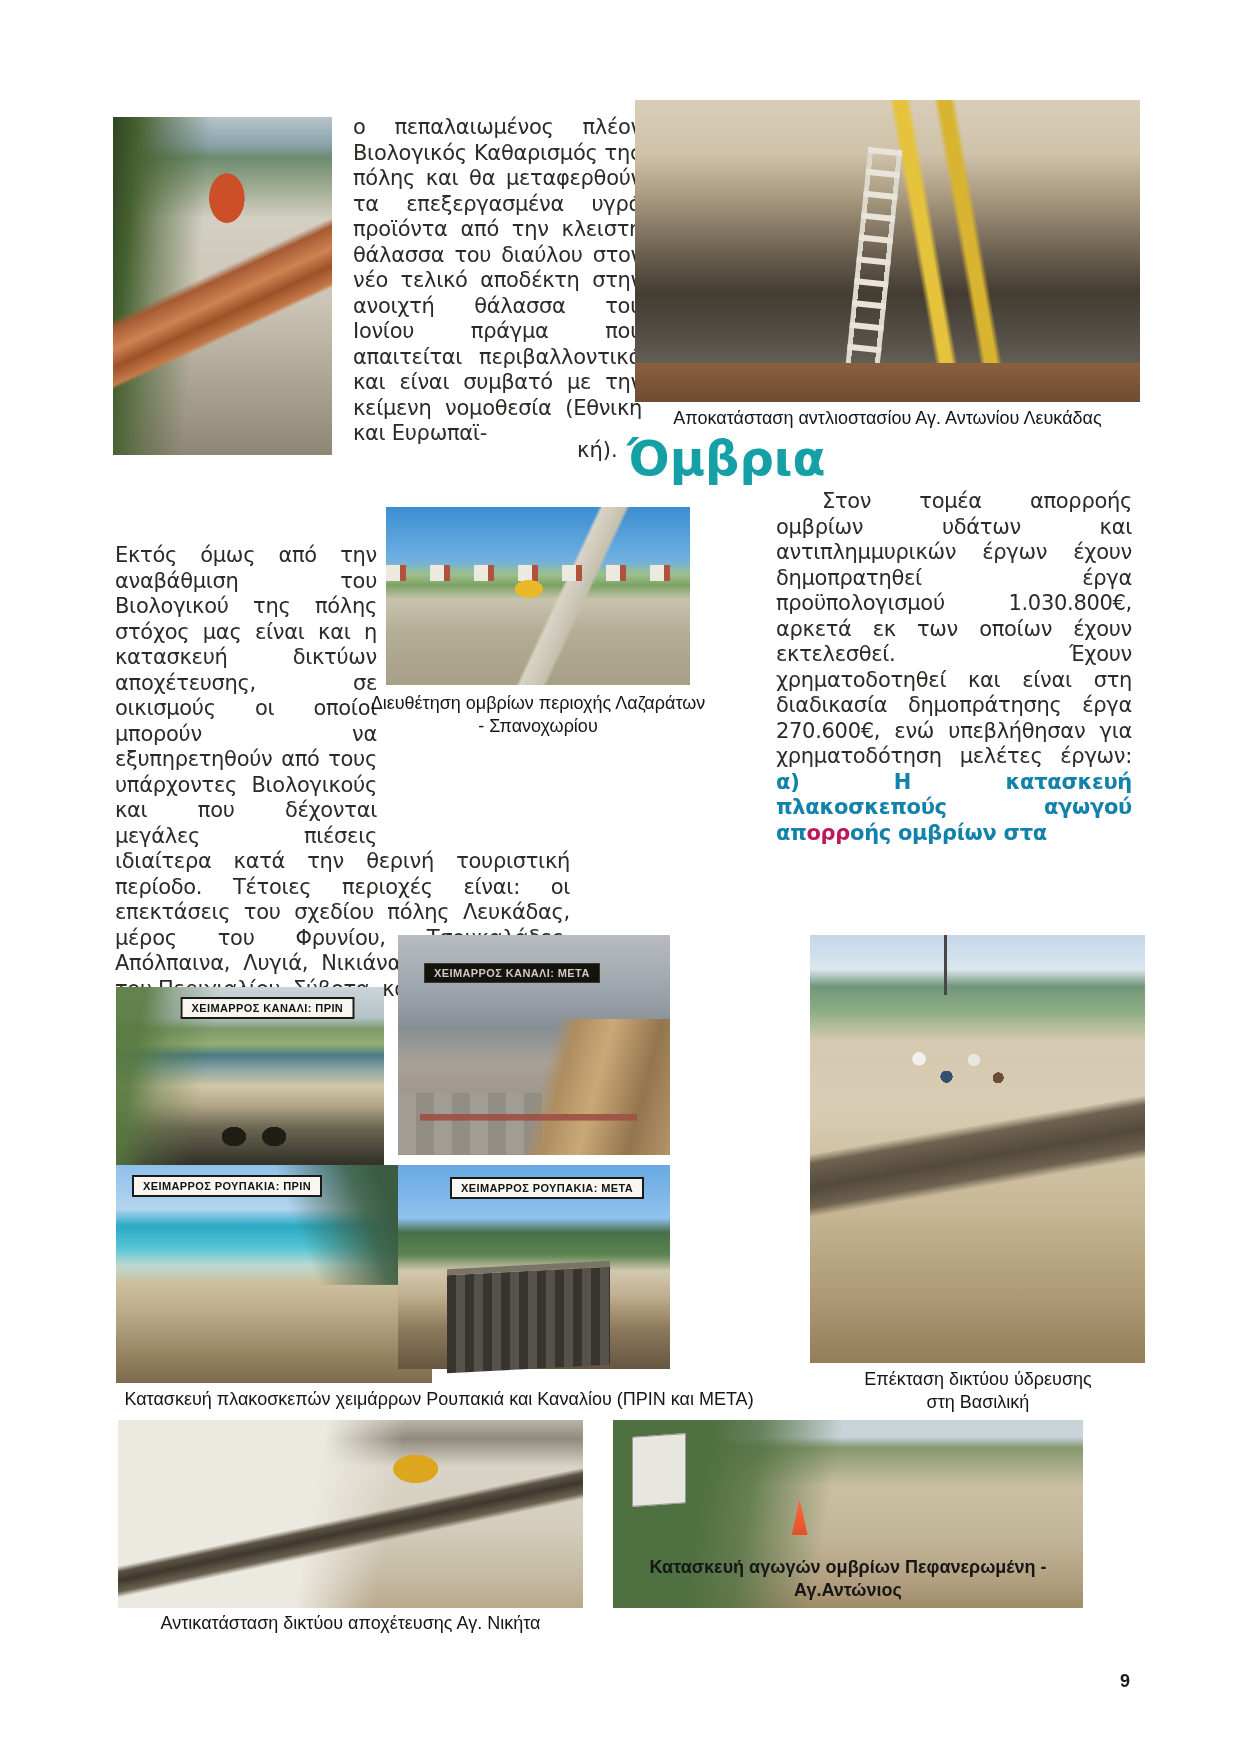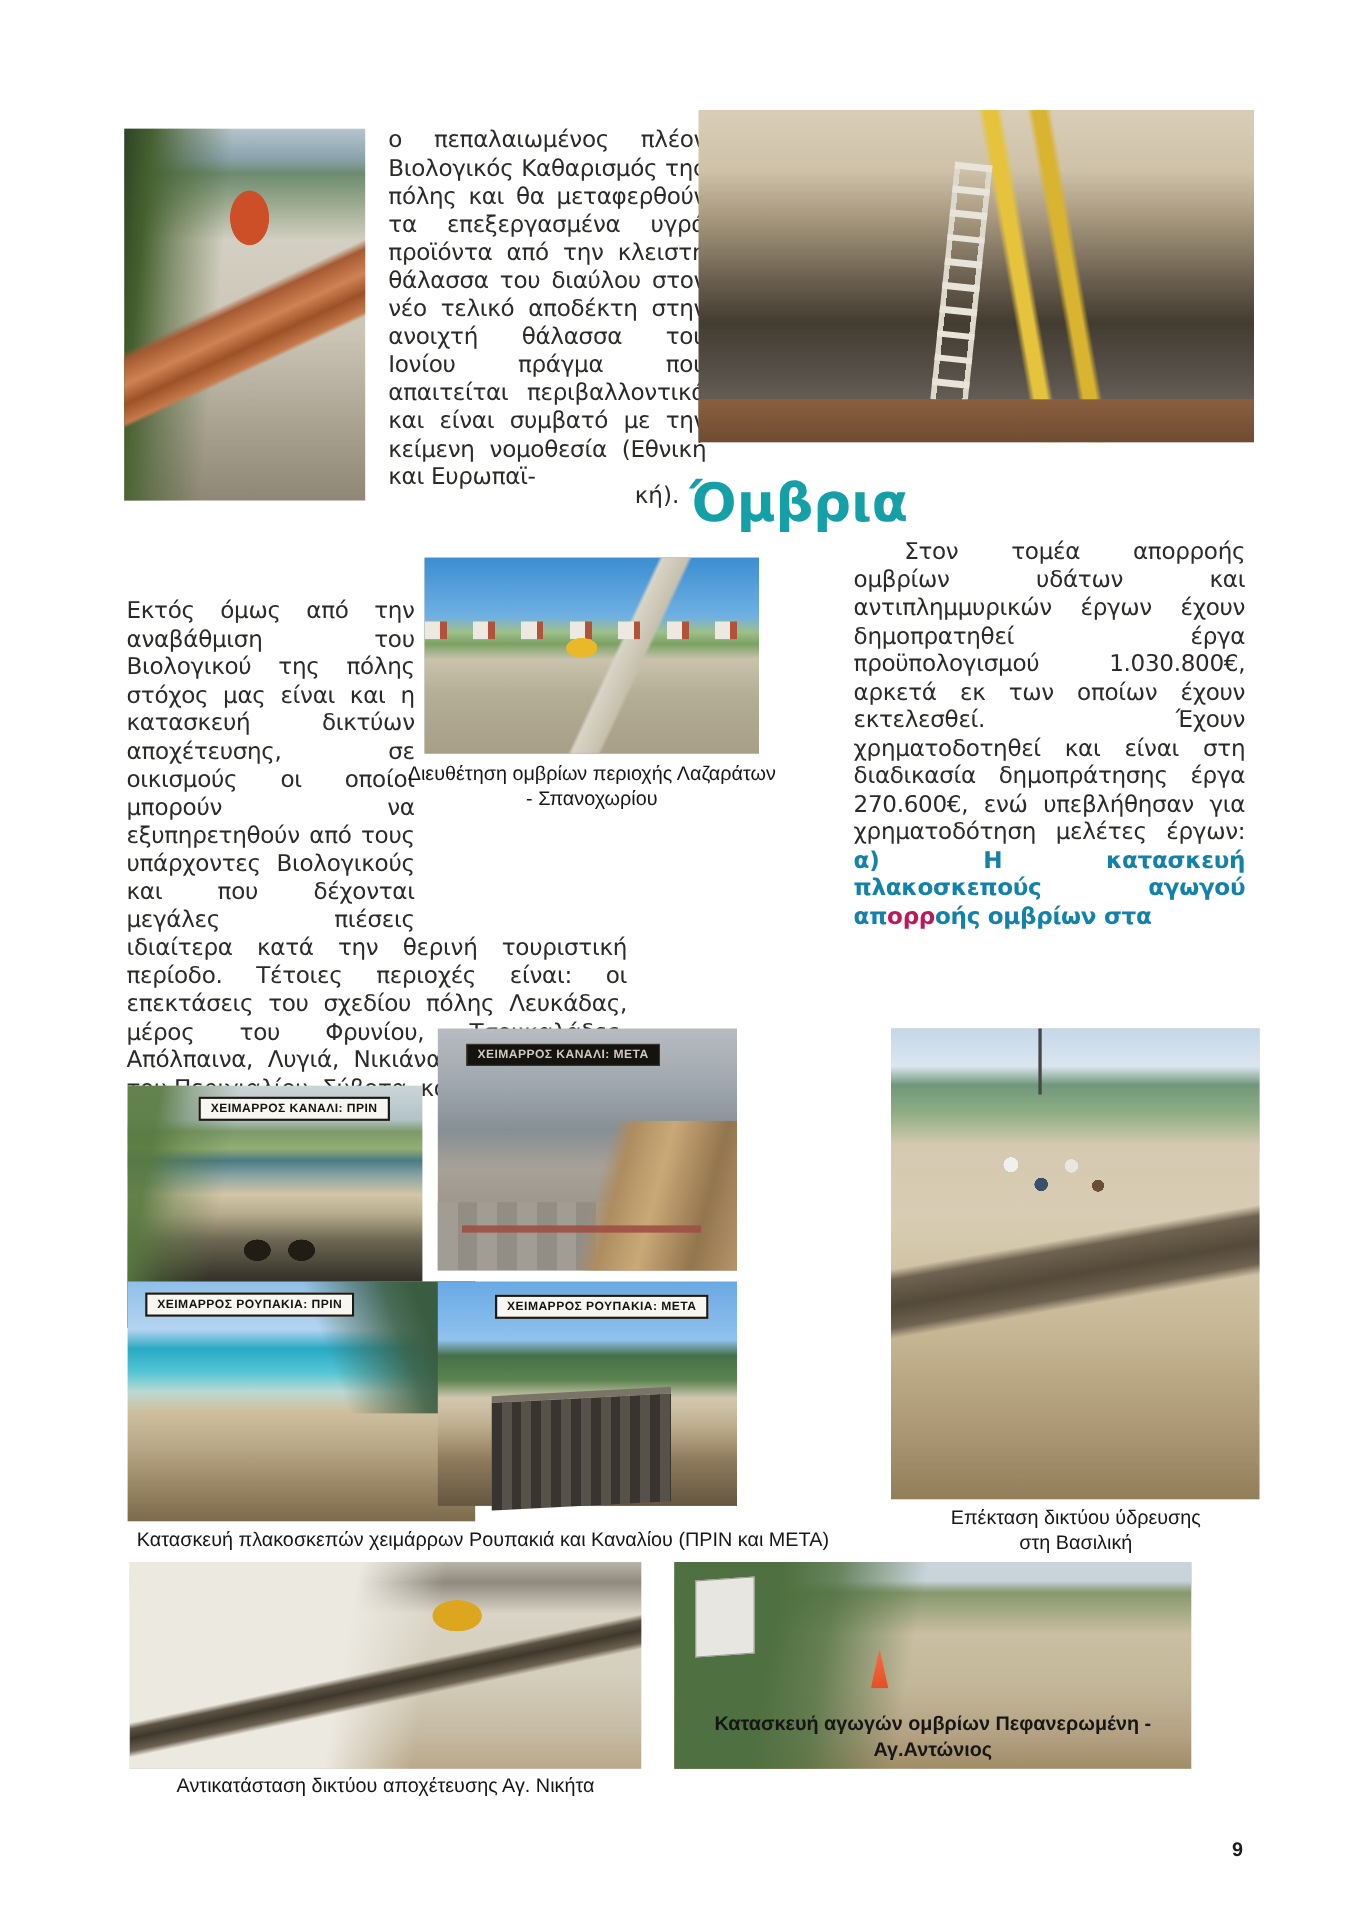--- a/index.html
+++ b/index.html
@@ -94,39 +94,40 @@
 <body>
 
 <div id="page">
 
   <div class="photo" id="ph-school"></div>
 
   <div class="body-text" style="left:353px;top:115px;width:289px;">ο πεπαλαιωμένος πλέον Βιολογικός Καθαρισμός της πόλης και θα μεταφερθούν τα επεξεργασμένα υγρά προϊόντα από την κλειστή θάλασσα του διαύλου στον νέο τελικό αποδέκτη στην ανοιχτή θάλασσα του Ιονίου πράγμα που απαιτείται περιβαλλοντικά και είναι συμβατό με την κείμενη νομοθεσία (Εθνική και Ευρωπαϊ-</div>
   <div id="hang">κή).</div>
 
   <div class="photo" id="ph-pump"></div>
+  <div class="cap" style="left:635px;top:407px;width:505px;">Αποκατάσταση αντλιοστασίου Αγ. Αντωνίου Λευκάδας</div>
 
   <div id="heading-omvria">Όμβρια</div>
 
   <div class="body-text" style="left:115px;top:543px;width:455px;">
     <span class="spacer-r"></span><span>Εκτός όμως από την αναβάθμιση του Βιολογικού της πόλης στόχος μας είναι και η κατασκευή δικτύων αποχέτευσης, σε οικισμούς οι οποίοι μπορούν να εξυπηρετηθούν από τους υπάρχοντες Βιολογικούς και που δέχονται μεγάλες πιέσεις ιδιαίτερα κατά την θερινή τουριστική περίοδο. Τέτοιες περιοχές είναι: οι επεκτάσεις του σχεδίου πόλης Λευκάδας, μέρος του Φρυνίου, Τσουκαλάδες, Απόλπαινα, Λυγιά, Νικιάνα, μεγάλο μέρος του Περιγιαλίου, Σύβοτα, και Καρυά.</span>
   </div>
   <div class="photo" id="ph-spano"></div>
   <div class="cap" style="left:368px;top:692px;width:340px;">Διευθέτηση ομβρίων περιοχής Λαζαράτων - Σπανοχωρίου</div>
 
   <div class="body-text" style="left:776px;top:489px;width:356px;text-indent:46px;">
     <span>Στον τομέα απορροής ομβρίων υδάτων και αντιπλημμυρικών έργων έχουν δημοπρατηθεί έργα προϋπολογισμού 1.030.800€, αρκετά εκ των οποίων έχουν εκτελεσθεί. Έχουν χρηματοδοτηθεί και είναι στη διαδικασία δημοπράτησης έργα 270.600€, ενώ υπεβλήθησαν για χρηματοδότηση μελέτες έργων: </span><span class="teal-b">α) Η κατασκευή πλακοσκεπούς αγωγού απ</span><span class="gray-b">ορρ</span><span class="teal-b">οής ομβρίων στα</span>
   </div>
 
 
   <div class="photo" id="ph-canal-before">
     <span class="ph-label light" style="left:50%;top:10px;transform:translateX(-40%);">ΧΕΙΜΑΡΡΟΣ ΚΑΝΑΛΙ: ΠΡΙΝ</span>
   </div>
   <div class="photo" id="ph-canal-after">
-    <span class="ph-label dark" style="left:26px;top:14px;">ΧΕΙΜΑΡΡΟΣ ΚΑΝΑΛΙ: ΜΕΤΑ</span>
+    <span class="ph-label dark" style="left:26px;top:28px;">ΧΕΙΜΑΡΡΟΣ ΚΑΝΑΛΙ: ΜΕΤΑ</span>
   </div>
   <div class="photo" id="ph-roupakia-before">
     <span class="ph-label light" style="left:16px;top:10px;">ΧΕΙΜΑΡΡΟΣ ΡΟΥΠΑΚΙΑ: ΠΡΙΝ</span>
   </div>
   <div class="photo" id="ph-roupakia-after">
     <span class="ph-label light" style="left:52px;top:12px;">ΧΕΙΜΑΡΡΟΣ ΡΟΥΠΑΚΙΑ: ΜΕΤΑ</span>
   </div>
   <div class="photo" id="ph-vasiliki"></div>
 
   <div class="cap" style="left:848px;top:1368px;width:260px;">Επέκταση δικτύου ύδρευσης στη Βασιλική</div>

